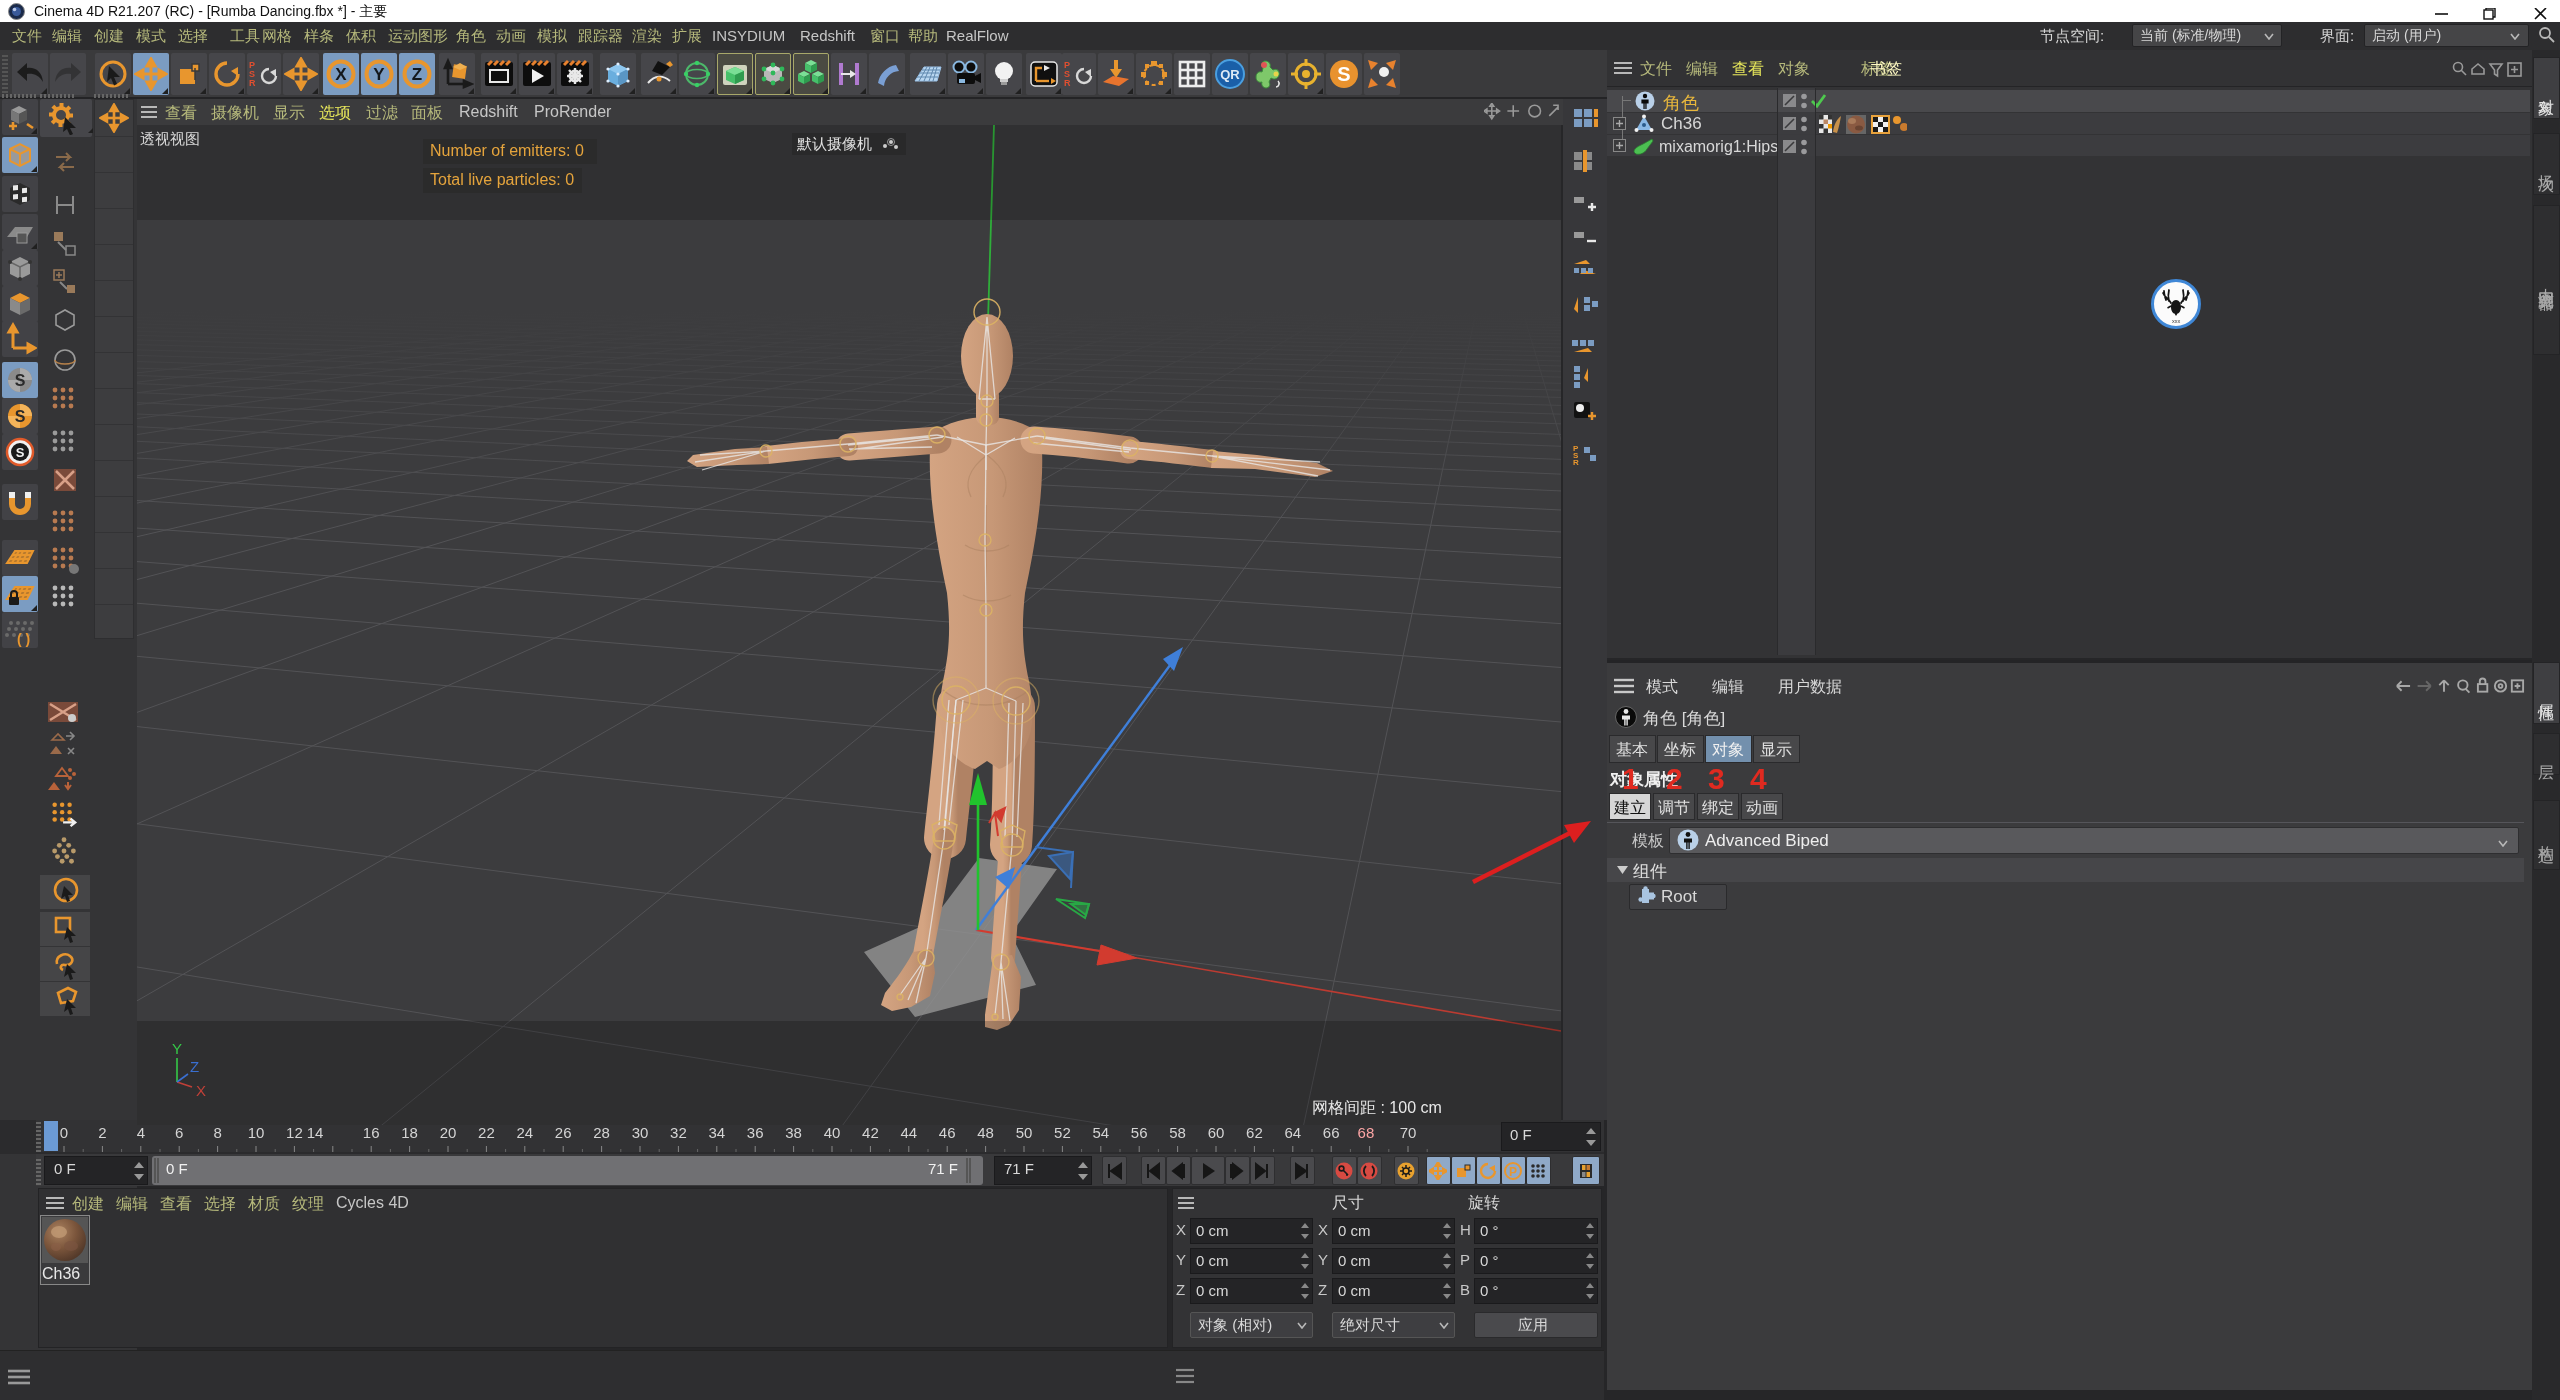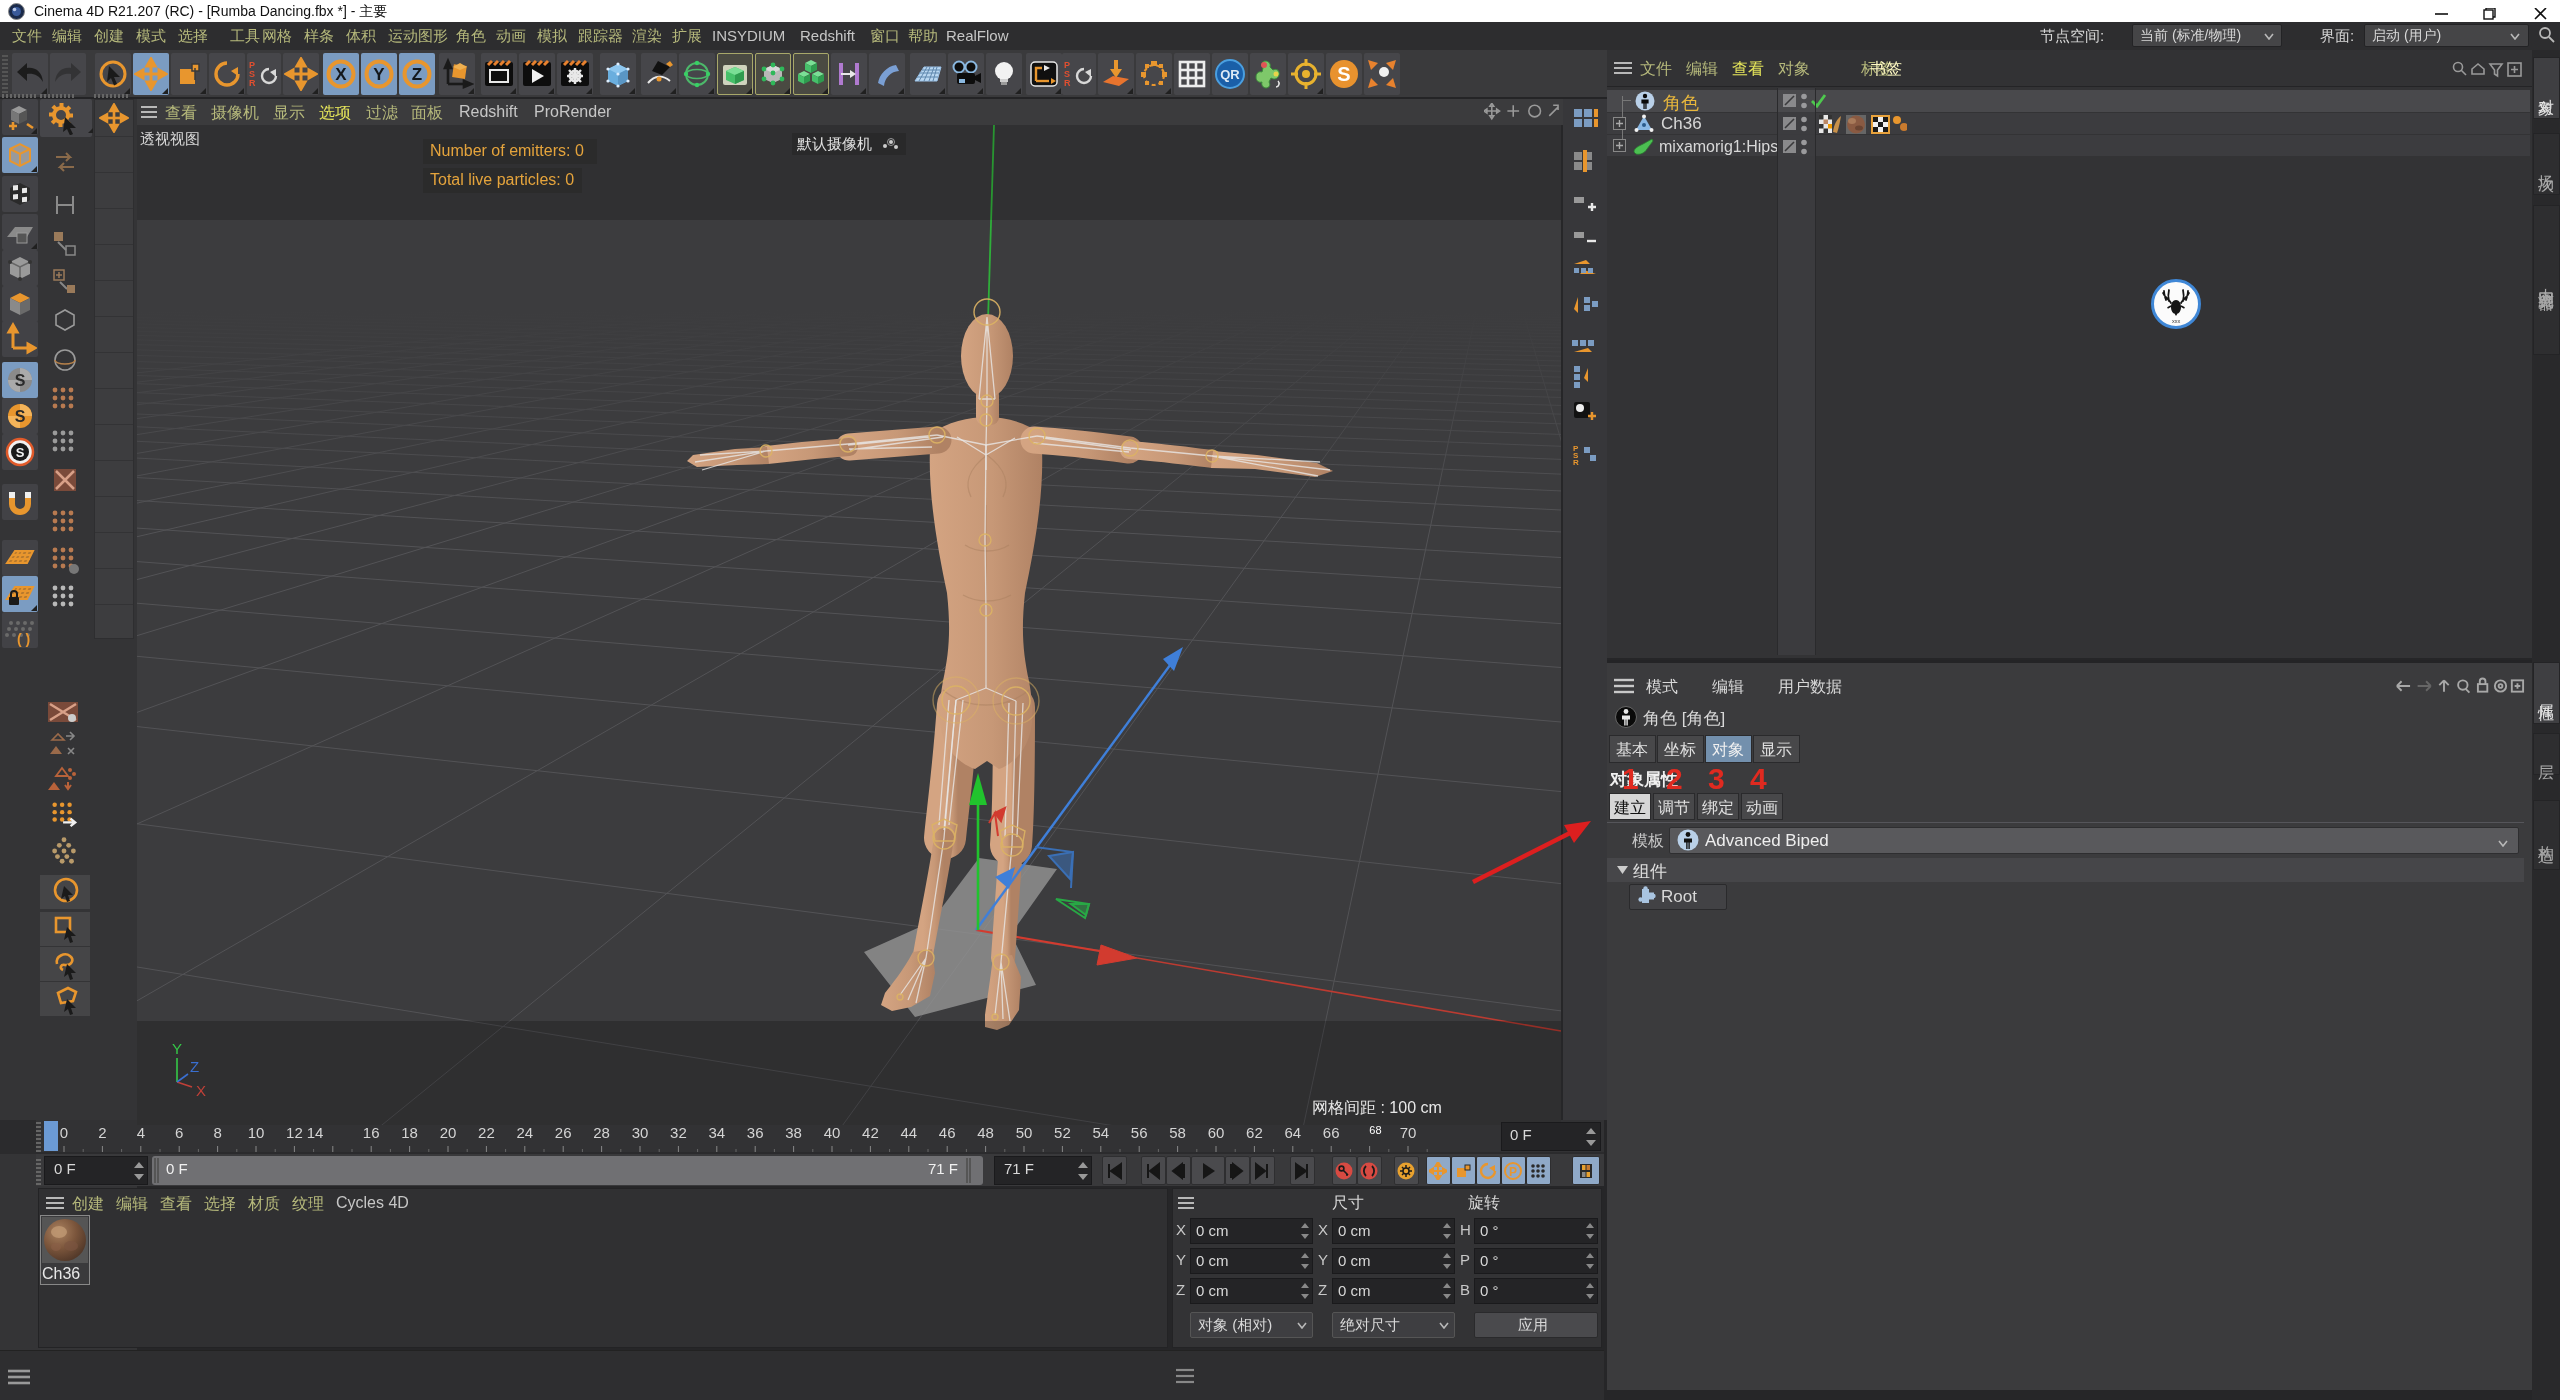--- a/index.html
+++ b/index.html
@@ -1413,21 +1413,21 @@
 <div class="t" style="left:973.5999999999999px;top:1124px;font-size:15px;color:#d4d4d4;font-weight:normal;width:24px;text-align:center">48</div>
 <div class="t" style="left:1012.0px;top:1124px;font-size:15px;color:#d4d4d4;font-weight:normal;width:24px;text-align:center">50</div>
 <div class="t" style="left:1050.4px;top:1124px;font-size:15px;color:#d4d4d4;font-weight:normal;width:24px;text-align:center">52</div>
 <div class="t" style="left:1088.8px;top:1124px;font-size:15px;color:#d4d4d4;font-weight:normal;width:24px;text-align:center">54</div>
 <div class="t" style="left:1127.2px;top:1124px;font-size:15px;color:#d4d4d4;font-weight:normal;width:24px;text-align:center">56</div>
 <div class="t" style="left:1165.6px;top:1124px;font-size:15px;color:#d4d4d4;font-weight:normal;width:24px;text-align:center">58</div>
 <div class="t" style="left:1204.0px;top:1124px;font-size:15px;color:#d4d4d4;font-weight:normal;width:24px;text-align:center">60</div>
 <div class="t" style="left:1242.3999999999999px;top:1124px;font-size:15px;color:#d4d4d4;font-weight:normal;width:24px;text-align:center">62</div>
 <div class="t" style="left:1280.8px;top:1124px;font-size:15px;color:#d4d4d4;font-weight:normal;width:24px;text-align:center">64</div>
 <div class="t" style="left:1319.2px;top:1124px;font-size:15px;color:#d4d4d4;font-weight:normal;width:24px;text-align:center">66</div>
-<div class="t" style="left:1357.6px;top:1124px;font-size:11px;color:#ffffff;font-weight:normal;width:24px;text-align:right">68</div>
+<div class="t" style="left:1357.6px;top:1124px;font-size:15px;color:#fca5a5;font-weight:normal;width:24px;text-align:left">68</div>
 <div class="t" style="left:1396.0px;top:1124px;font-size:15px;color:#d4d4d4;font-weight:normal;width:24px;text-align:center">70</div>
 <div class="abs" style="left:1501px;top:1122px;width:100px;height:29px;background:#242426;border:1px solid #1a1a1c"></div>
 <div class="t" style="left:1510px;top:1126px;font-size:15px;color:#d8d8d8;font-weight:normal;">0 F</div>
 <svg style="position:absolute;left:1586px;top:1128px;" width="10" height="18" viewBox="0 0 10 18">
     <path d="M5 0 L0 6 H10 Z M5 18 L0 12 H10 Z" fill="#999"></path>
   </svg>
 <div class="abs" style="left:36px;top:1157px;width:5px;height:28px;background:repeating-linear-gradient(0deg,#666 0 2px,transparent 2px 4px)"></div>
 <div class="abs" style="left:44px;top:1156px;width:104px;height:29px;background:#242426;border:1px solid #1a1a1c"></div>
 <div class="t" style="left:54px;top:1160px;font-size:15px;color:#d8d8d8;font-weight:normal;">0 F</div>
 <svg style="position:absolute;left:134px;top:1162px;" width="10" height="18" viewBox="0 0 10 18">

